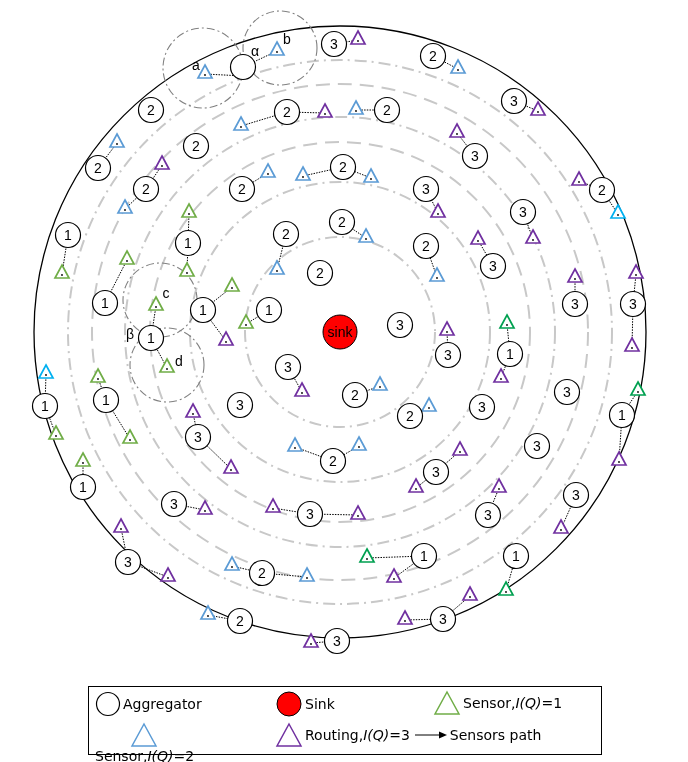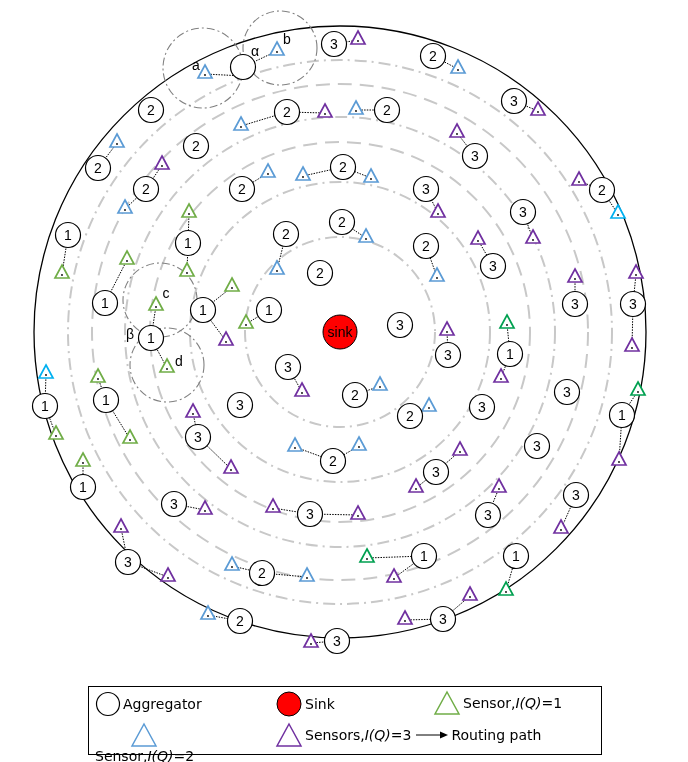--- a/index.html
+++ b/index.html
@@ -510,20 +510,20 @@
   <div class="lg-item" style="left:6px; top:35px;flex-direction:column;">
     <svg width="28" height="26">
         <polygon points="14,2 26,24 2,24" fill="none" stroke="#5b9bd5" stroke-width="1.5"></polygon>
       </svg>
     <span class="lg-label"><span>Sensor,</span><i>I(Q)</i><span>=2</span></span>
   </div>
   <div class="lg-item" style="left:186px; top:35px;">
     <svg width="28" height="26">
         <polygon points="14,2 26,24 2,24" fill="none" stroke="#7030a0" stroke-width="1.5"></polygon>
       </svg>
-    <span class="lg-label"><span>Sensors,</span><i>I(Q)</i><span>=3</span></span>
+    <span class="lg-label"><span>Routing,</span><i>I(Q)</i><span>=3</span></span>
     <svg width="34" height="14" style="margin-left:4px;">
         <line x1="1" y1="7" x2="26" y2="7" stroke="#000" stroke-width="1"></line>
         <polygon points="33,7 25,3.5 25,10.5" fill="#000"></polygon>
       </svg>
-    <span class="lg-label">Routing path</span>
+    <span class="lg-label">Sensors path</span>
   </div>
 </div>
 
 </body></html>

